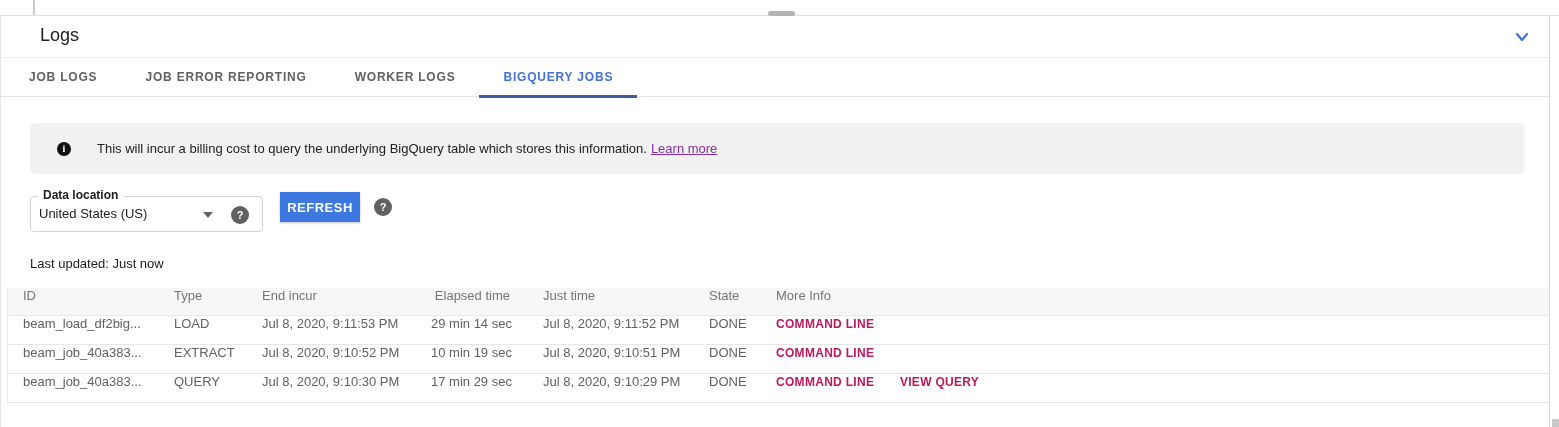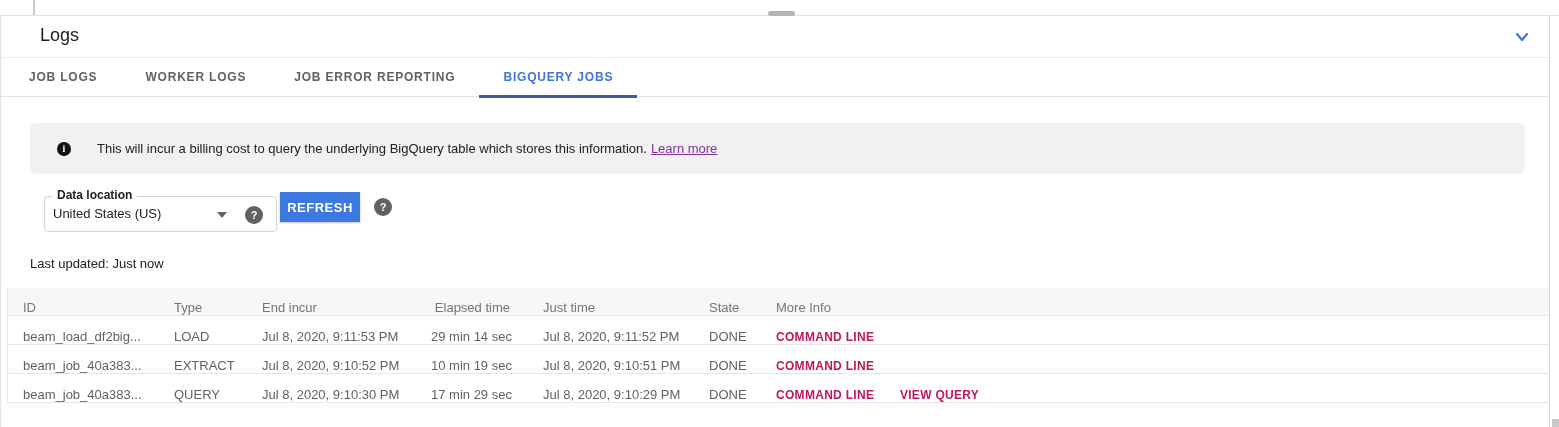--- a/index.html
+++ b/index.html
@@ -27,42 +27,42 @@
   .tab.active { color:#4272d9; }
   .tab.active::after { content:""; position:absolute; left:0; right:0; bottom:-1px; height:3px; background:#3c5ea0; }
 
   
   .banner { position:absolute; left:30px; top:123px; width:1495px; height:51px; background:#f1f1f1; border-radius:6px; display:flex; align-items:center; }
   .info-icon { width:14px; height:14px; border-radius:50%; background:#111; color:#fff; font-size:10px; font-weight:700; text-align:center; line-height:14px; margin:0 26px 0 27px; flex:0 0 auto; font-family:"Liberation Serif", serif; }
   .banner-text { font-size:13px; color:#212121; }
   .banner-link { color:#8430a3; text-decoration:underline; cursor:pointer; margin-left:4px;text-align:center; }
 
   
-  .select-box { position:absolute; left:44px; top:196px; width:233px; height:36px; border:1px solid #d4d4d4; border-radius:4px; background:#fff; cursor:pointer; }
+  .select-box { position:absolute; left:30px; top:196px; width:233px; height:36px; border:1px solid #d4d4d4; border-radius:4px; background:#fff; cursor:pointer; }
   .select-label { position:absolute; left:7px; top:-9px; background:#fff; padding:0 5px; font-size:12px; font-weight:700; color:#202124; white-space:nowrap; }
   .select-value { position:absolute; left:8px; top:9px; font-size:13px; color:#212121; }
   .select-caret { position:absolute; left:172px; top:15px; width:0; height:0; border-left:5px solid transparent; border-right:5px solid transparent; border-top:6px solid #5f6368; }
   .help-circle { width:18px; height:18px; border-radius:50%; background:#616161; color:#fff; font-size:11px; font-weight:700; text-align:center; line-height:18px; cursor:pointer; }
   .help-in-box { position:absolute; left:200px; top:9px; }
   .help-2 { position:absolute; left:374px; top:198px; }
 
   .refresh-btn { position:absolute; left:280px; top:192px; width:80px; height:30px; background:#3d78e0; color:#fff; border:none; border-radius:0; font-size:13px; font-weight:700; letter-spacing:.5px; font-family:"Liberation Sans", sans-serif; cursor:pointer; box-shadow:0 1px 2px rgba(0,0,0,.25); }
 
   .last-updated { position:absolute; left:30px; top:256px; font-size:13px; color:#212121; }
 
   
   .logtable { position:absolute; left:7px; top:288px; width:1542px; border-left:1px solid #e8e8e8; font-size:13px; }
-  .trow { display:flex; align-items:flex-end; }
+  .trow { display:flex; align-items:flex-start; }
   .thead { height:28px; background:#f7f7f7; color:#757575; border-bottom:1px solid #e9e9e9; }
   .tbody-row { height:29px; background:#fff; color:#616161; border-bottom:1px solid #e6e6e6; }
   .c { padding-left:16px; white-space:nowrap; overflow:hidden; }
   .c1 { width:150px; padding-left:15px; }
   .c2 { width:88px; }
   .c3 { width:185px; }
-  .c4 { width:96px; text-align:right; padding-left:0; padding-right:17px;margin-top:40px; }
+  .c4 { width:96px; text-align:right; padding-left:0; padding-right:17px; }
   .c5 { width:166px; }
   .c6 { width:67px; }
   .c7 { flex:1; }
   .action { font-size:12px; font-weight:700; color:#be185d; letter-spacing:.3px; cursor:pointer; }
   .action + .action { margin-left:22px; }
 </style>
 </head>
 <body>
 
 <div class="page">
@@ -78,22 +78,22 @@
   <div class="panel-title">Logs</div>
   <div class="collapse-btn">
     <svg width="20" height="20" viewBox="0 0 20 20">
       <polyline points="5,7 10,13 15,7" fill="none" stroke="#4272d9" stroke-width="2.2" stroke-linecap="round" stroke-linejoin="round"></polyline>
     </svg>
   </div>
   <div class="hdr-sep"></div>
 
   <div class="tabbar">
     <div class="tab">JOB LOGS</div>
+    <div class="tab">JOB ERROR REPORTING</div>
     <div class="tab">WORKER LOGS</div>
-    <div class="tab">JOB ERROR REPORTING</div>
     <div class="tab active">BIGQUERY JOBS</div>
   </div>
 
   <div class="banner">
     <div class="info-icon">i</div>
     <div class="banner-text">
       <span>This will incur a billing cost to query the underlying BigQuery table which stores this information.</span><span class="banner-link">Learn more</span>
     </div>
   </div>
 

